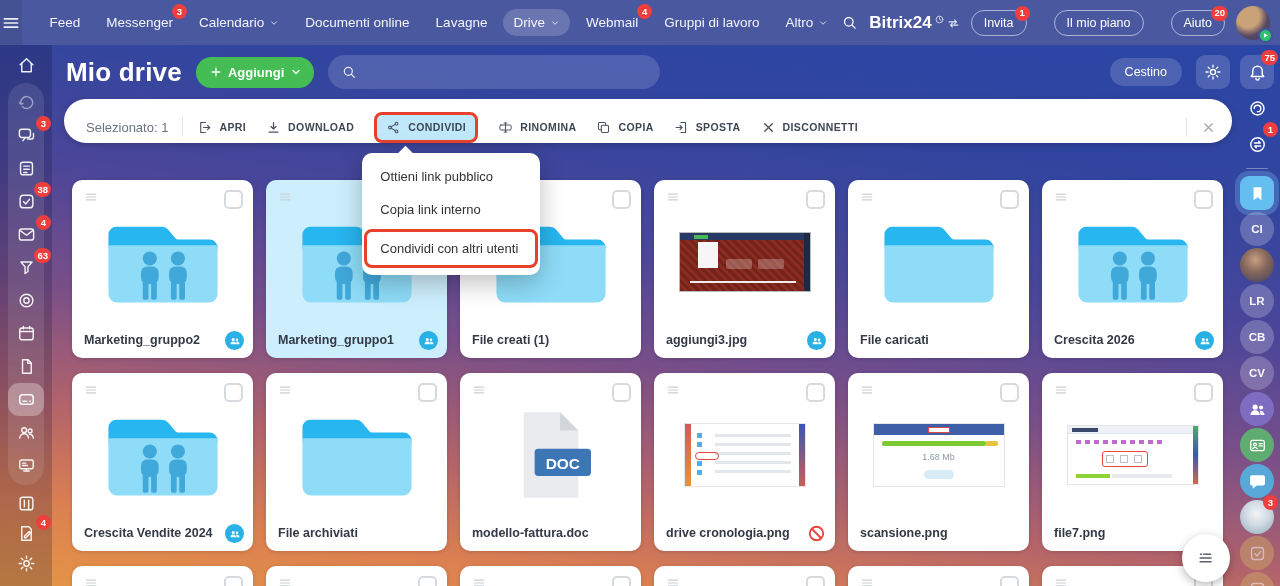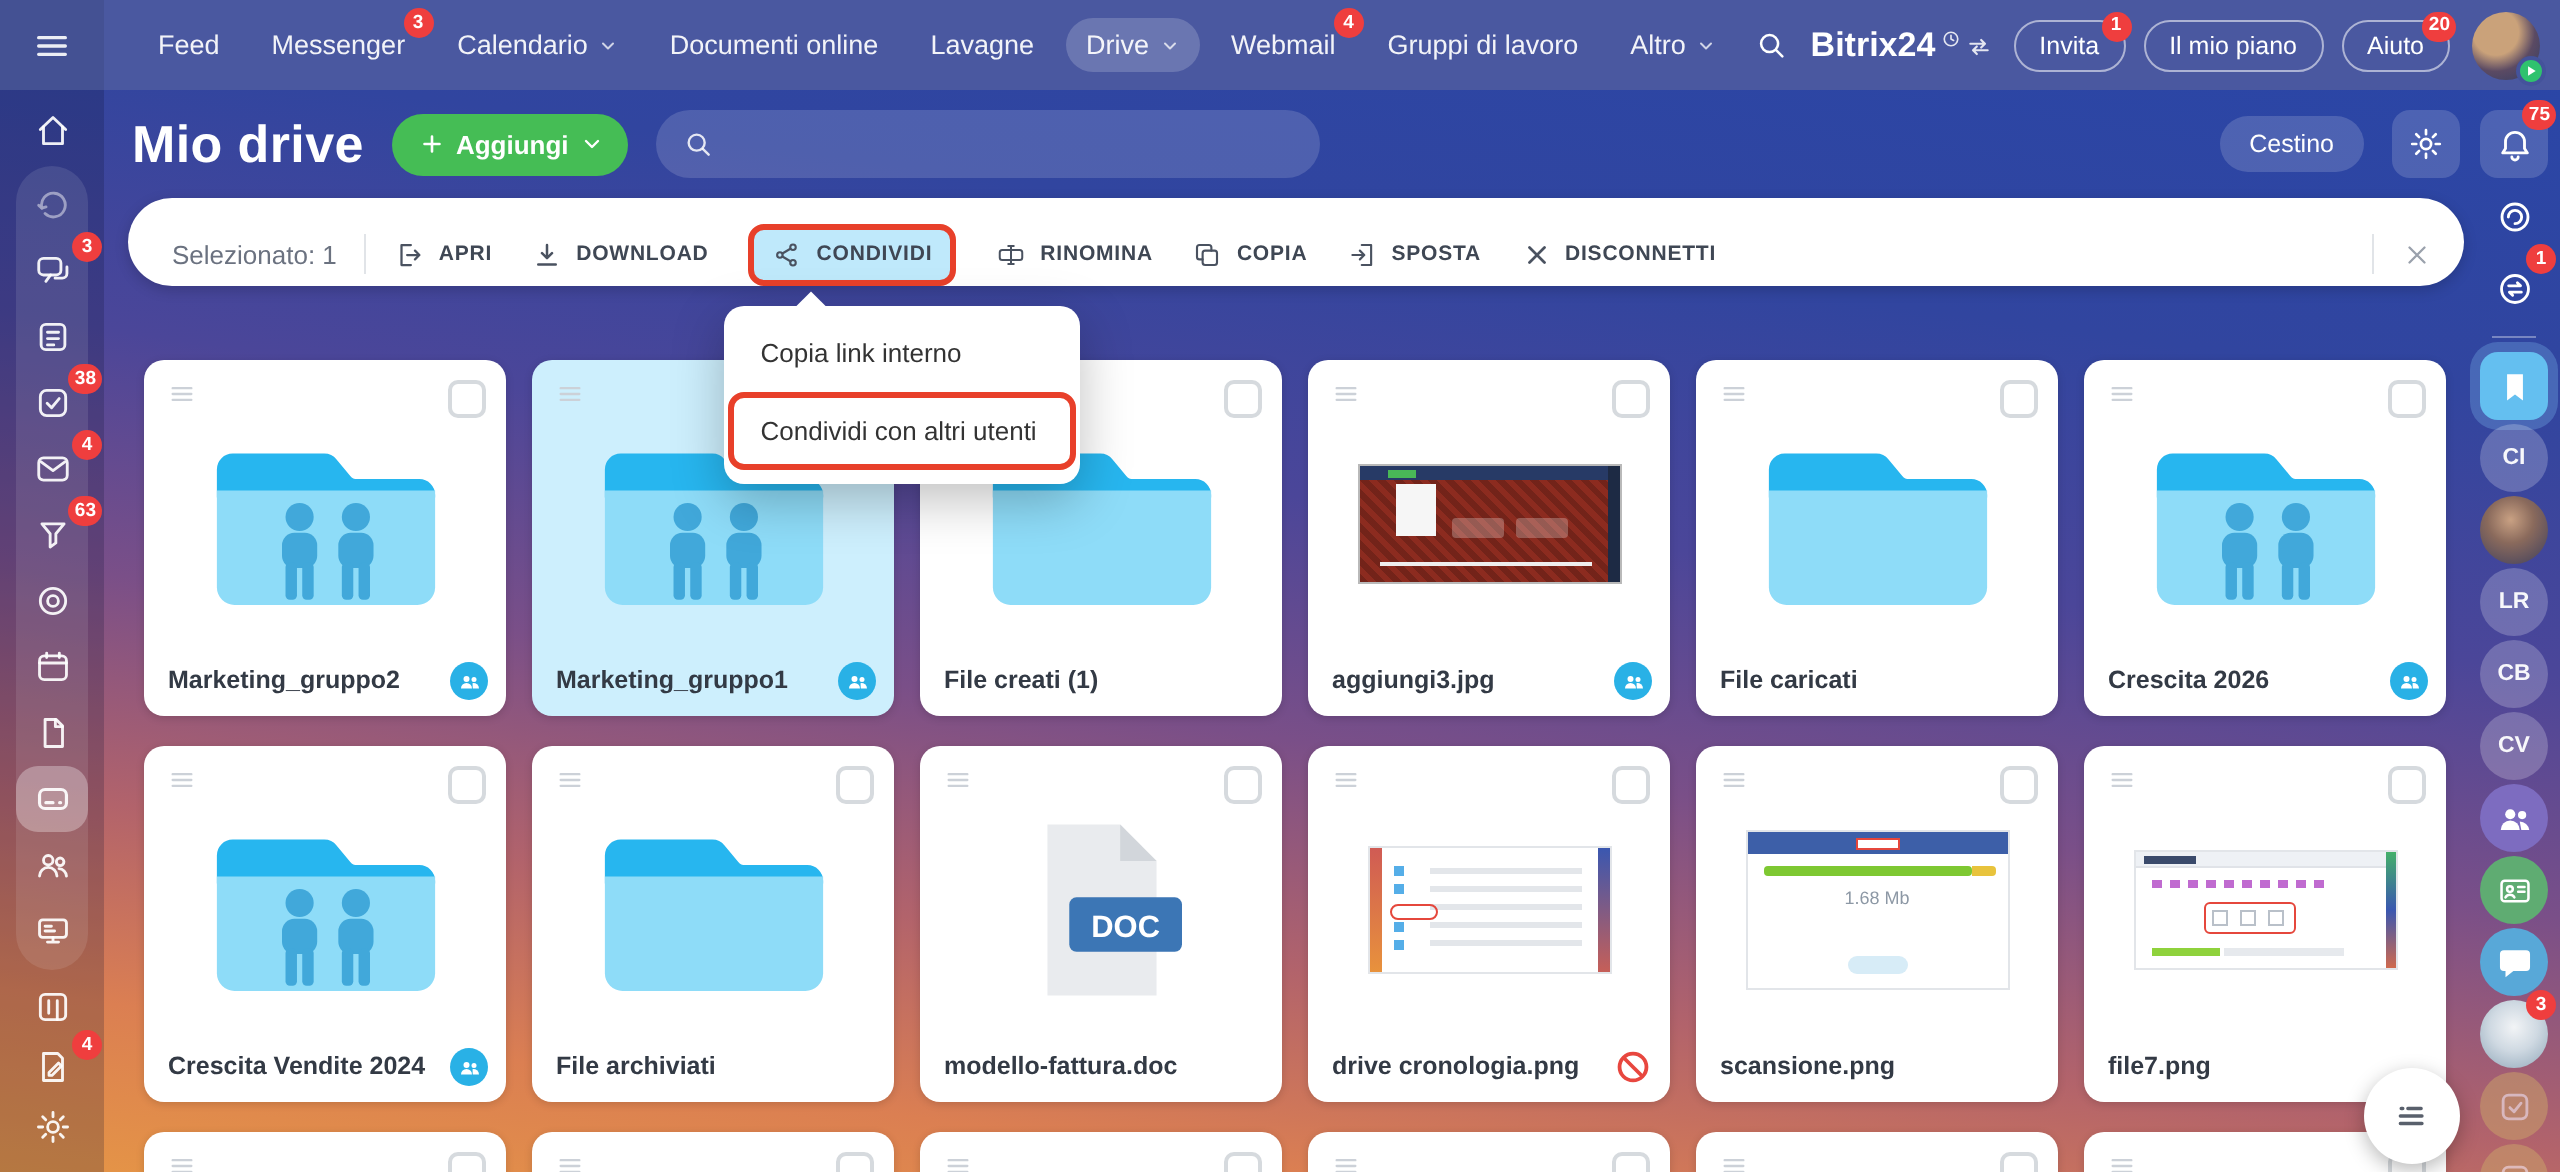--- a/index.html
+++ b/index.html
@@ -105,21 +105,21 @@
   .t-dark .b1{position:absolute;top:26px;left:46px;width:26px;height:10px;background:rgba(255,255,255,.25);border-radius:2px}
   .t-dark .b2{position:absolute;top:26px;left:78px;width:26px;height:10px;background:rgba(255,255,255,.25);border-radius:2px}
   .t-dark .line{position:absolute;bottom:8px;left:10px;right:14px;height:2px;background:#eee}
   .t-dark .rs{position:absolute;top:0;right:0;bottom:0;width:6px;background:#1d2a44}
   .t-list{width:122px;height:64px;background:#fff}
   .t-list .ls{position:absolute;left:0;top:0;bottom:0;width:6px;background:linear-gradient(180deg,#d05b54,#e8923c)}
   .t-list .rs{position:absolute;right:0;top:0;bottom:0;width:6px;background:linear-gradient(180deg,#3a57b0,#c65f58)}
   .t-list .ln{position:absolute;height:2.5px;background:#e3e6ea;left:30px;right:14px}
   .t-list .ic{position:absolute;left:12px;width:5px;height:5px;background:#55aee8}
   .t-list .red{position:absolute;left:10px;top:28px;width:24px;height:8px;border:1.5px solid #e5473c;border-radius:4px}
-  .t-scan{width:132px;height:80px;background:#fff}
+  .t-scan{width:132px;height:64px;background:#fff}
   .t-scan .hd{position:absolute;top:0;left:0;right:0;height:11px;background:#3d5fa8}
   .t-scan .hr{position:absolute;top:2.5px;left:50%;width:22px;height:6px;border:1.5px solid #e5473c;margin-left:-11px;background:#fff}
   .t-scan .gb{position:absolute;top:17px;left:8px;width:104px;height:5px;background:#7ec832;border-radius:2px}
   .t-scan .gy{position:absolute;top:17px;left:112px;width:12px;height:5px;background:#e8c33c;border-radius:0 2px 2px 0}
   .t-scan .tx{position:absolute;top:28px;left:0;right:0;text-align:center;font-size:9px;color:#8d98a5}
   .t-scan .pl{position:absolute;bottom:7px;left:50%;width:30px;height:9px;margin-left:-15px;background:#d7ecf7;border-radius:5px}
   .t-app{width:132px;height:60px;background:#fff}
   .t-app .hd{position:absolute;top:0;left:0;right:0;height:8px;background:#eef1f5;border-bottom:1px solid #e0e3e8}
   .t-app .hb{position:absolute;top:2px;left:4px;width:26px;height:4px;background:#3a4a6b}
   .t-app .dots{position:absolute;top:14px;left:8px;width:90px;height:4px;
@@ -204,21 +204,21 @@
             <circle cx="12" cy="12" r="9"></circle>
             <path d="M12 7v5l3.5 2"></path>
           </svg>
         </span>
       <span class="sw">
           <svg viewBox="0 0 24 24" fill="none" stroke="currentColor" stroke-width="2" stroke-linecap="round" stroke-linejoin="round">
             <path d="M4 9h13M14 5.5L17.5 9 14 12.5M20 15H7M10 11.5L6.5 15l3.5 3.5"></path>
           </svg>
         </span>
     </div>
-    <div id="top-buttons" style="display:flex;gap:9px">
+    <div id="top-buttons" style="display:flex;gap:27px">
         <div class="top-pill">Invita<span class="badge">1</span></div>
         <div class="top-pill">Il mio piano</div>
         <div class="top-pill">Aiuto<span class="badge">20</span></div>
       </div>
     <div class="avatar-top">
       <span class="play-badge">
           <span>
             <svg viewBox="0 0 24 24" fill="currentColor">
               <path d="M7 4l13 8-13 8z"></path>
             </svg>
@@ -470,20 +470,21 @@
               <svg viewBox="0 0 24 24" fill="none" stroke="currentColor" stroke-width="1.7" stroke-linecap="round" stroke-linejoin="round">
                 <circle cx="6.3" cy="12" r="2.2"></circle>
                 <circle cx="16.8" cy="5.8" r="2.2"></circle>
                 <circle cx="16.8" cy="18.2" r="2.2"></circle>
                 <path d="M8.3 10.8l6.4-3.8M8.3 13.2l6.4 3.8"></path>
               </svg>
             </span>
             <span>CONDIVIDI</span>
           </div>
           <div class="share-menu">
+            <div class="menu-item">Ottieni link pubblico</div>
             <div class="menu-item">Copia link interno</div>
             <div class="menu-item hl">Condividi con altri utenti</div>
           </div>
         </div>
         <div class="tb-action">
           <span>
             <svg viewBox="0 0 24 24" fill="none" stroke="currentColor" stroke-width="1.6" stroke-linecap="round" stroke-linejoin="round">
               <rect x="3" y="8" width="18" height="8" rx="2"></rect>
               <path d="M12 4.8v14.4M9.8 4.8h4.4M9.8 19.2h4.4"></path>
             </svg>

